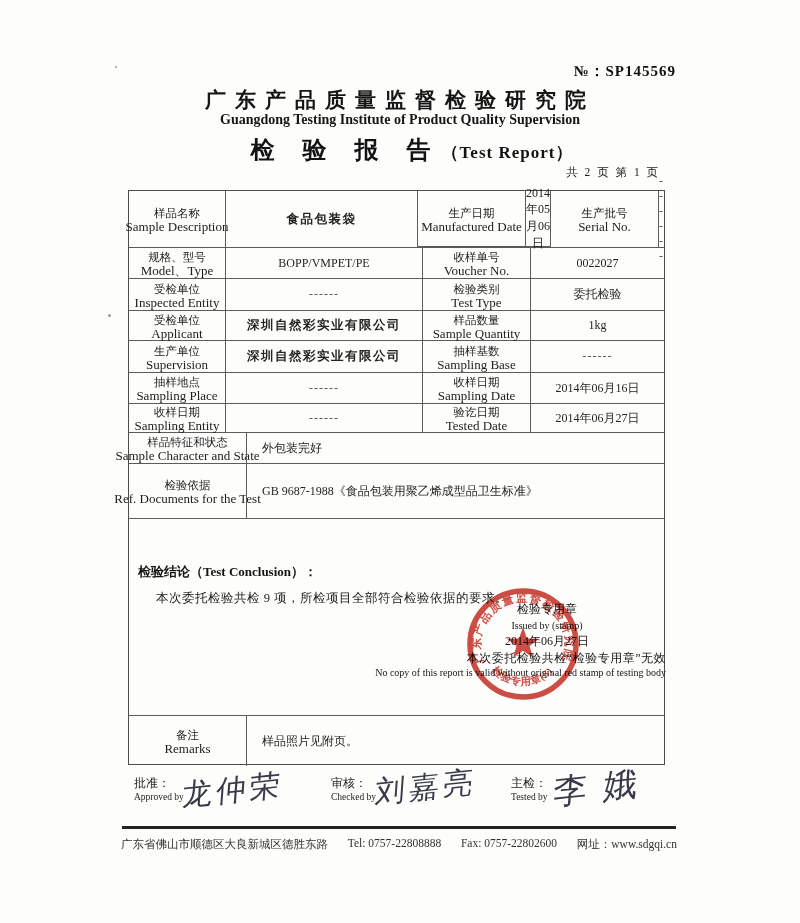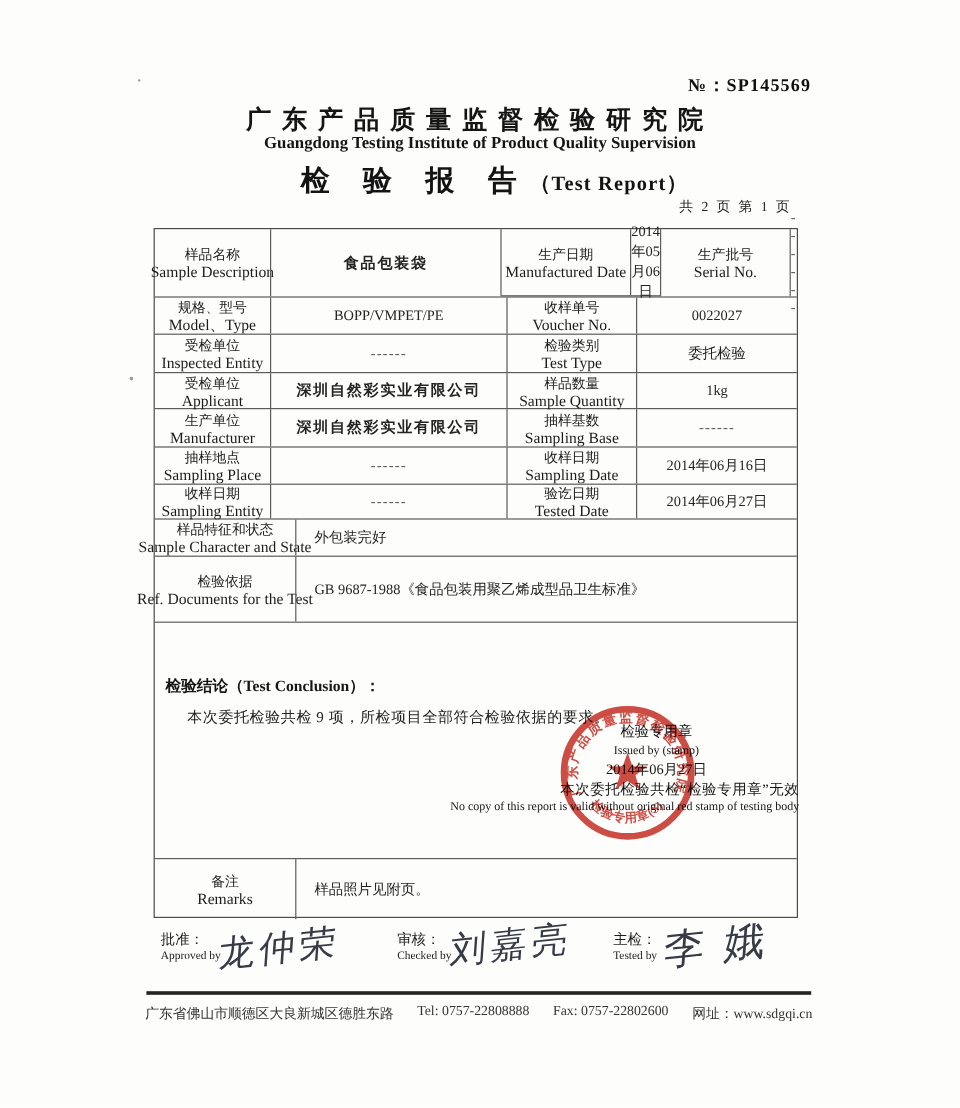--- a/index.html
+++ b/index.html
@@ -165,21 +165,21 @@
         <span class="lbl-en">Sample Quantity</span>
       </div>
       <div class="cell c-val2">
           <span class="v">1kg</span>
         </div>
     </div>
 
     <div class="row" style="height:32px">
       <div class="cell c-lbl">
         <span class="lbl-cn">生产单位</span>
-        <span class="lbl-en">Manufacturer</span>
+        <span class="lbl-en">Supervision</span>
       </div>
       <div class="cell c-val">
           <span class="v v-strong">深圳自然彩实业有限公司</span>
         </div>
       <div class="cell c-lbl2">
         <span class="lbl-cn">抽样基数</span>
         <span class="lbl-en">Sampling Base</span>
       </div>
       <div class="cell c-val2">
           <span class="v v-dash">------</span>

